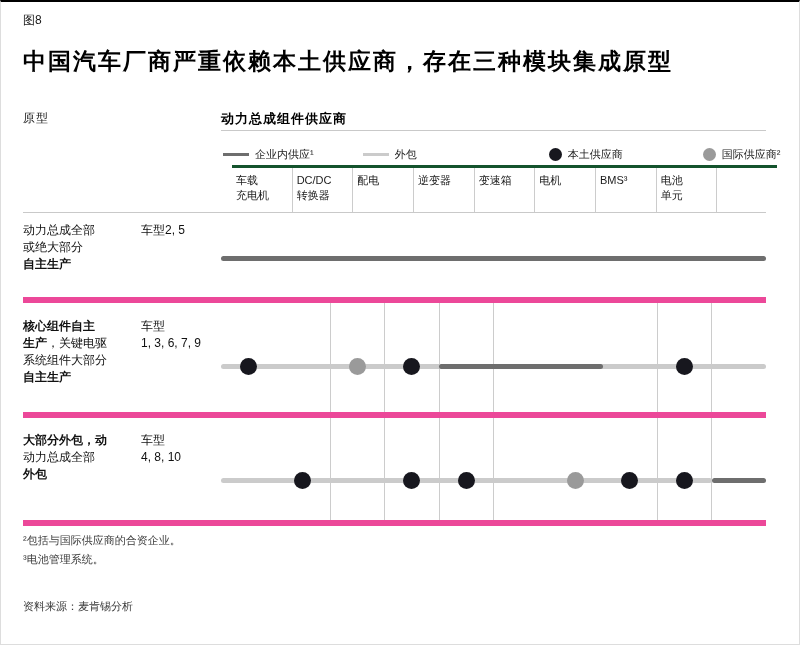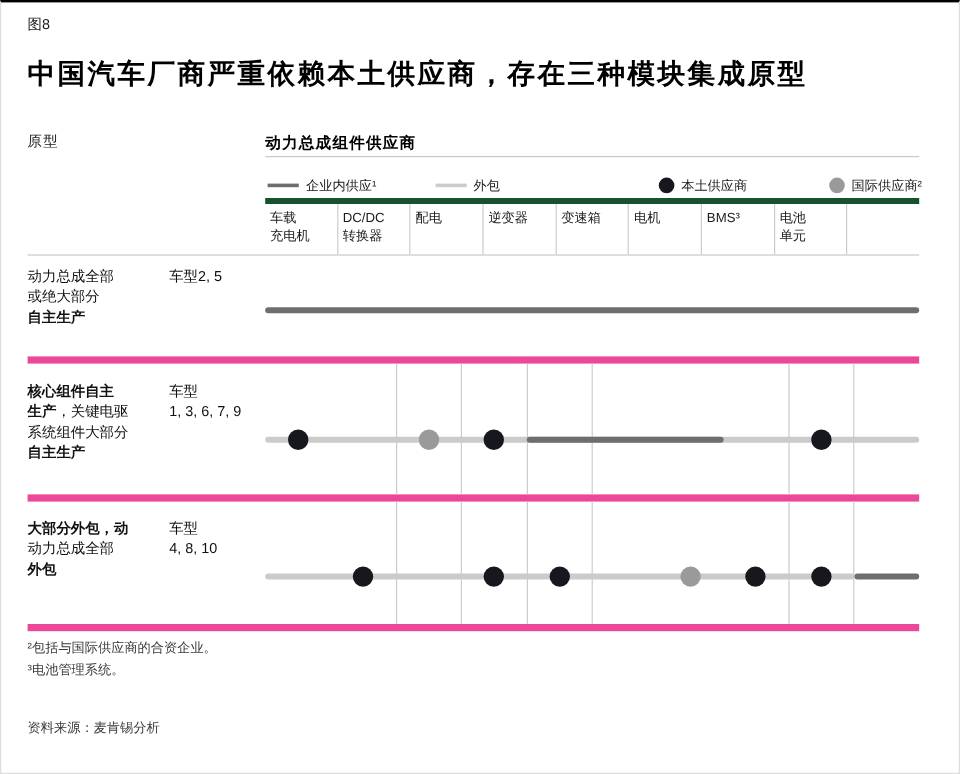--- a/index.html
+++ b/index.html
@@ -25,27 +25,27 @@
   .rule { position: absolute; height: 1px; background: #c9c9c9; }
   #rule-top { left: 220px; top: 128px; width: 545px; }
 
   .legend {
     position: absolute; left: 222px; top: 136px; width: 543px; height: 24px;
     display: flex; align-items: flex-end; gap: 32px;
   }
   .legend-item { display: flex; align-items: center; font-size: 11px; color: #1a1a1a; white-space: nowrap; }
   .legend-item + .legend-item { margin-left: 17px; }
   .legend-item:nth-child(3) { margin-left: 100px; }
-  .legend-item:nth-child(4) { margin-left: 36px; }
+  .legend-item:nth-child(4) { margin-left: 48px; }
   .swatch-line { display: inline-block; width: 26px; height: 3px; margin-right: 6px; }
   .swatch-dot  { display: inline-block; width: 13px; height: 13px; border-radius: 50%; margin-right: 6px; }
 
   .col-headers {
-    position: absolute; left: 220px; top: 163px; width: 545px; height: 47px;
-    display: flex; border-top: 5px solid #14532d;
+    position: absolute; left: 231px; top: 163px; width: 545px; height: 47px;
+    display: flex; border-top: 3px solid #14532d;
   }
   .col-cell {
     flex: 1 1 0; border-right: 1px solid #cccccc;
     padding: 5px 2px 0 4px; font-size: 11px; line-height: 15px; color: #1a1a1a;
     overflow: hidden;
   }
   .col-cell:last-child { border-right: none; margin-top: 44px; }
 
   .rows { position: absolute; left: 22px; top: 210px; width: 743px; border-top: 1px solid #c9c9c9; }
   .arch-row { position: relative; border-bottom: 6px solid #ec4899; }

